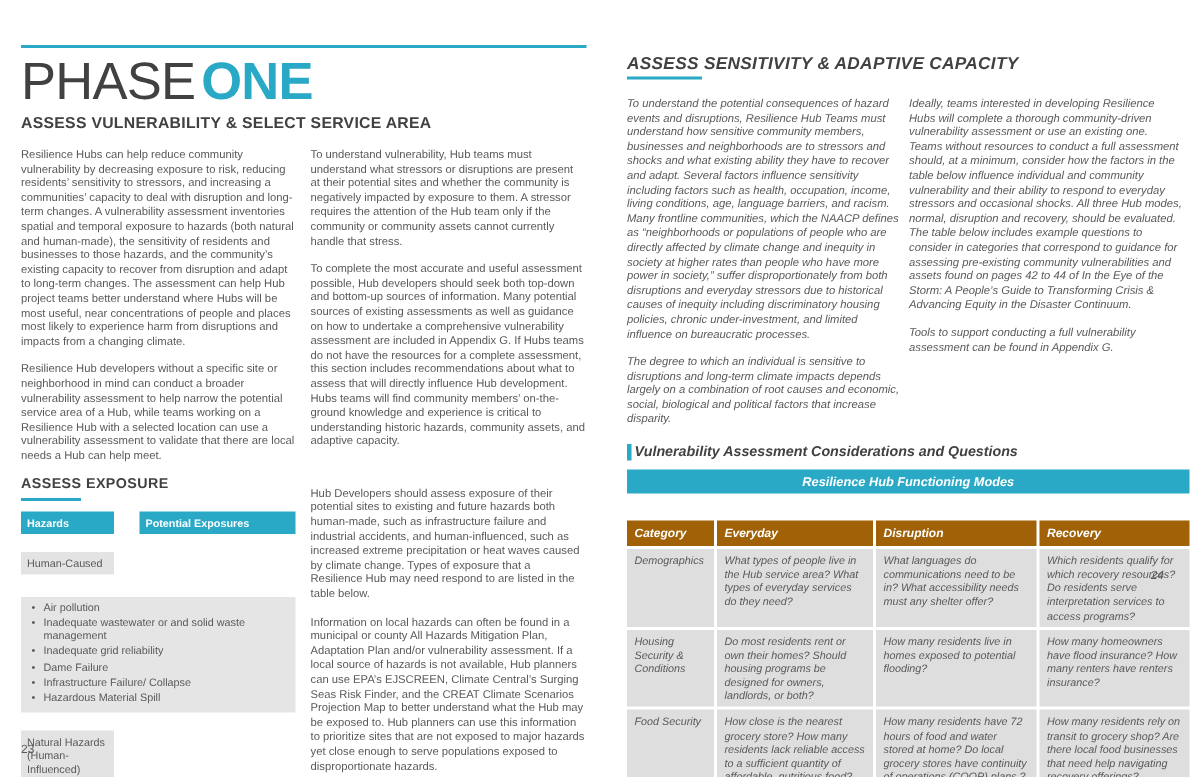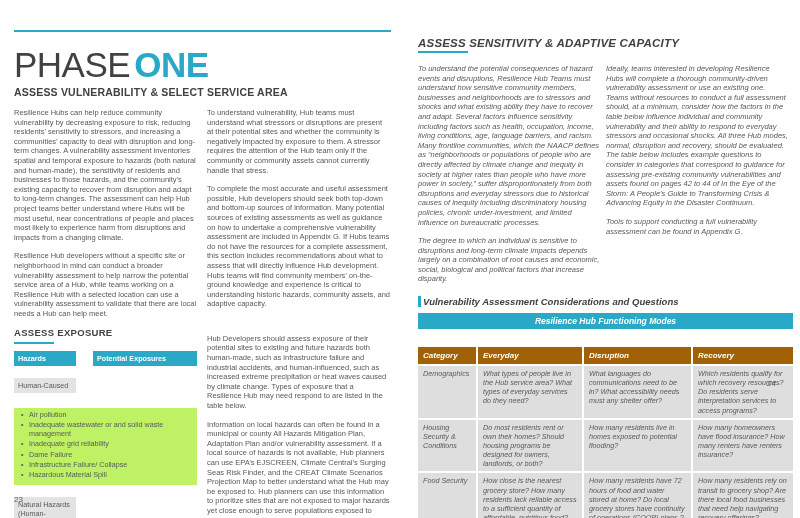--- a/index.html
+++ b/index.html
@@ -3,42 +3,42 @@
 <meta charset="utf-8">
 <style>
   * { box-sizing: border-box; margin: 0; padding: 0; }
   html, body { width: 800px; height: 518px; background: #ffffff; overflow: hidden;
     font-family: "Liberation Sans", sans-serif; }
   .spread { position: relative; width: 800px; height: 518px; background: #fff; }
 
   
   .page-left { position: absolute; left: 14px; top: 0; width: 377px; height: 518px; }
   .top-rule { margin-top: 30px; width: 100%; height: 2px; background: #29a9c5; }
-  .title { margin-top: 15px; font-size: 35px; line-height: 1.0; color: #414042;
+  .title { margin-top: 5px; font-size: 35px; line-height: 1.0; color: #414042;
     letter-spacing: -0.5px; font-weight: normal; }
   .title .accent { color: #29a9c5; font-weight: bold; margin-left: 4px; }
   .subtitle { margin-top: 4px; font-size: 10.5px; font-weight: bold; color: #414042;
     letter-spacing: 0.2px; }
   .cols { display: flex; gap: 10px; margin-top: 10px; }
   .col { width: 183px; font-size: 7.5px; line-height: 1.28; color: #58595b; }
   .col p { margin-bottom: 9px; }
   p.spaced { margin-top: 25px; }
 
   .section-head { margin-top: 2px; font-size: 9.5px; font-weight: bold; color: #414042;
     letter-spacing: 0.3px; }
   .head-underline { width: 40px; height: 2px; background: #29a9c5; margin: 2px 0 7px; }
 
   .exp-table { width: 100%; font-size: 7.2px; }
   .exp-header { display: flex; gap: 17px; }
   .exp-header > div { background: #29a9c5; color: #fff; font-weight: bold; padding: 3px 4px; }
   .exp-c1 { width: 62px; flex: none; }
   .exp-c2 { flex: 1; }
   .exp-row { display: flex; gap: 15px; margin-top: 12px; flex-direction: column; }
   .exp-hazard { width: 62px; flex: none; background: #e3e3e3; padding: 3px 4px; color: #58595b; }
-  .exp-list { flex: 1; background: #bef264; padding: 3px 4px; list-style: none;
+  .exp-list { flex: 1; background: #e5e5e5; padding: 3px 4px; list-style: none;
     color: #58595b; line-height: 1.22; }
   .exp-list li { position: relative; padding-left: 11px; margin-bottom: 1.5px; }
   .exp-list li::before { content: "•"; position: absolute; left: 3px; }
 
   .page-num { position: absolute; bottom: 14px; font-size: 8px; color: #58595b; }
   .page-num.pn-left { left: 0; }
   .page-num.pn-right { right: 17px; }
 
   
   .page-right { position: absolute; left: 418px; top: 0; width: 375px; height: 402px; font-style: italic; }

